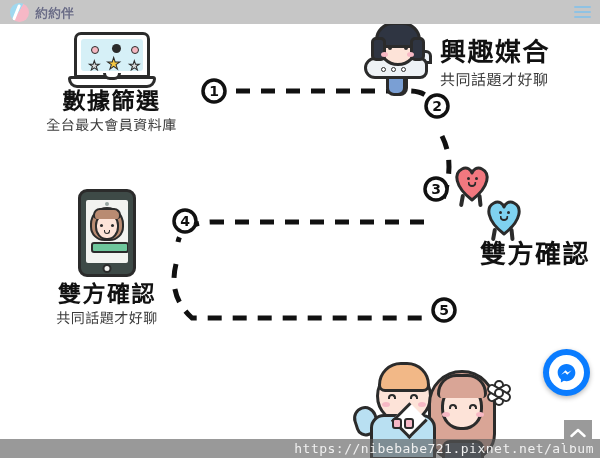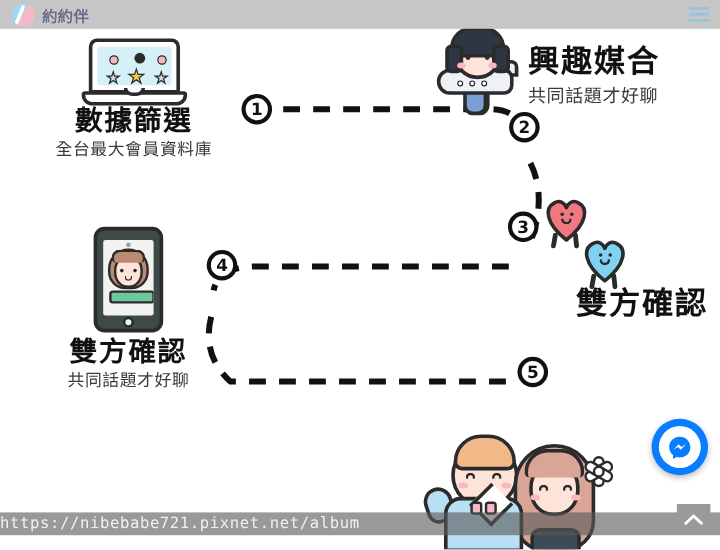--- a/index.html
+++ b/index.html
@@ -592,27 +592,27 @@
     display: flex;
     align-items: center;
     justify-content: center;
     z-index: 50;
   }
   .back-top svg { display: block; }
 
   
   .watermark {
     position: absolute;
-    left: 0; bottom: 12px;
+    left: 0; bottom: 0;
     width: 600px;
     height: 19px;
     background: rgba(90,90,90,.62);
     display: flex;
     align-items: center;
-    justify-content: flex-start;
+    justify-content: flex-end;
     padding-right: 6px;
     z-index: 45;
   }
   .watermark span {
     font-family: "DejaVu Sans Mono", "Liberation Mono", monospace;
     font-size: 13px;
     letter-spacing: .5px;
     color: #f0f0f0;
     white-space: nowrap;
   }

